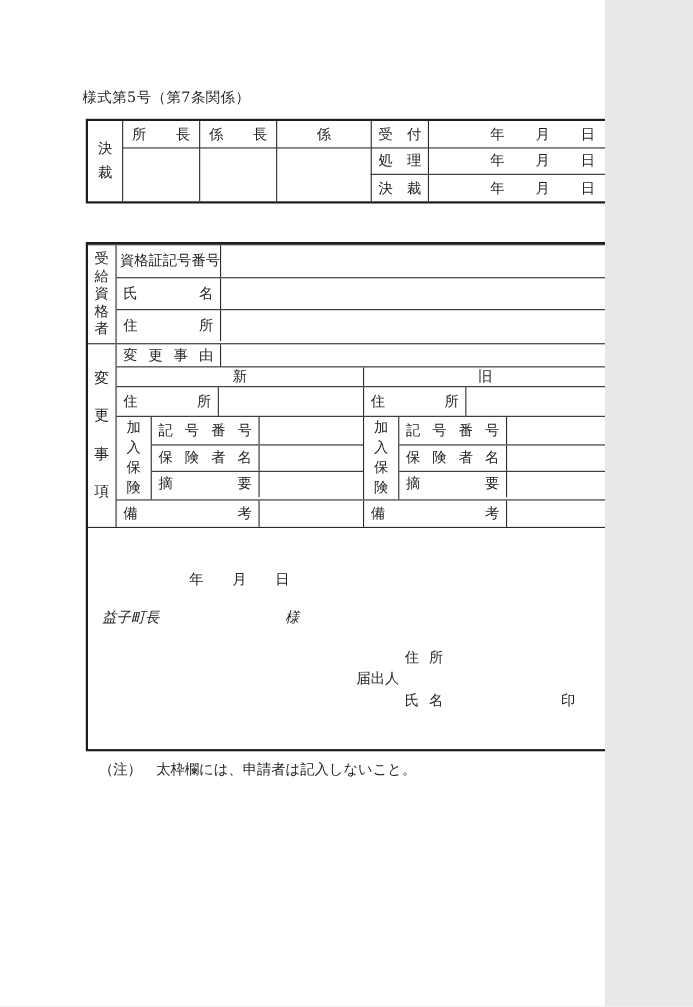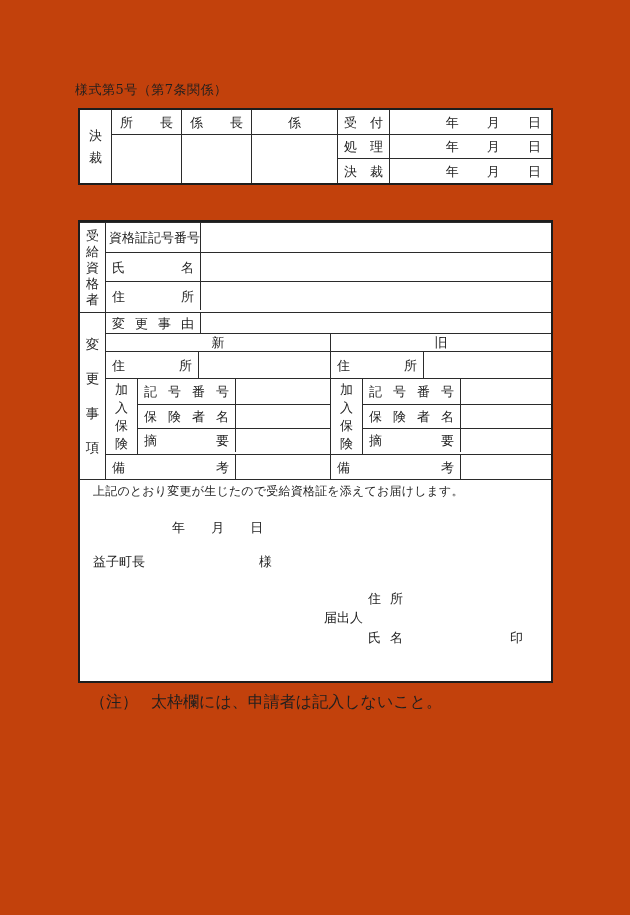--- a/index.html
+++ b/index.html
@@ -1,18 +1,18 @@
 <!DOCTYPE html>
 <html><head>
 <meta charset="utf-8">
 <style>
   * { margin:0; padding:0; box-sizing:border-box; }
   html,body { background:#e8e8e8; }
   .canvas {
-    position:relative; width:630px; height:915px; background:#c2410c;
+    position:relative; width:550px; height:915px; background:#ffffff;
     font-family:"DejaVu Serif","Liberation Serif",serif;
     color:#1f1f1f; font-size:13px; line-height:1; overflow:hidden;
   }
   .abs { position:absolute; }
 
   
   .just   { display:flex; justify-content:space-between; align-items:center; padding:0 6px; }
   .tight  { padding:0 3px; }
   .wide   { padding:0 8px; }
   .cjust  { display:flex; justify-content:center; align-items:center; }
@@ -69,30 +69,30 @@
   .insrows { flex:1; display:flex; flex-direction:column; }
   .insrow1 { height:25px; } .insrow2 { height:24px; }
   .lbl97 { width:97px; flex:0 0 97px; }
   .rowRemarks { height:25px; }
   .lbl129 { width:129px; flex:0 0 129px; }
 
   
   .m-footer { flex:1; position:relative; font-size:13px; }
   .f-statement { left:13px; top:5px; font-size:12px; letter-spacing:0.2px; }
   .f-date { left:92px; top:41px; word-spacing:22px; }
-  .f-mayor { left:13px; top:75px; }
+  .f-mayor { left:13px; top:75px;font-style:italic; }
   .f-honorific { margin-left:114px; }
   .f-addr { left:288px; top:112px; }
   .f-applicant { left:244px; top:131px; }
   .f-name { left:288px; top:151px; }
   .f-seal { margin-left:107px; }
   .pair { display:inline-flex; gap:9px; }
 
   
-  .note { left:90px; top:694px; font-size:16px; }
+  .note { left:90px; top:694px; font-size:13px; }
   .note-text { margin-left:13px; }
 </style>
 </head>
 <body>
 
 <div class="canvas">
 
   <div class="abs form-number">様式第5号（第7条関係）</div>
 
   <div class="abs approval">
@@ -305,21 +305,20 @@
                 <span>考</span>
               </div>
             <div class="valcell bl"></div>
           </div>
         </div>
 
       </div>
     </div>
 
     <div class="m-footer bt">
-      <div class="abs f-statement">上記のとおり変更が生じたので受給資格証を添えてお届けします。</div>
       <div class="abs f-date">年 月 日</div>
       <div class="abs f-mayor">
         <span>益子町長</span><span class="f-honorific">様</span>
       </div>
       <div class="abs f-addr pair">
           <span>住</span>
           <span>所</span>
         </div>
       <div class="abs f-applicant">届出人</div>
       <div class="abs f-name">

